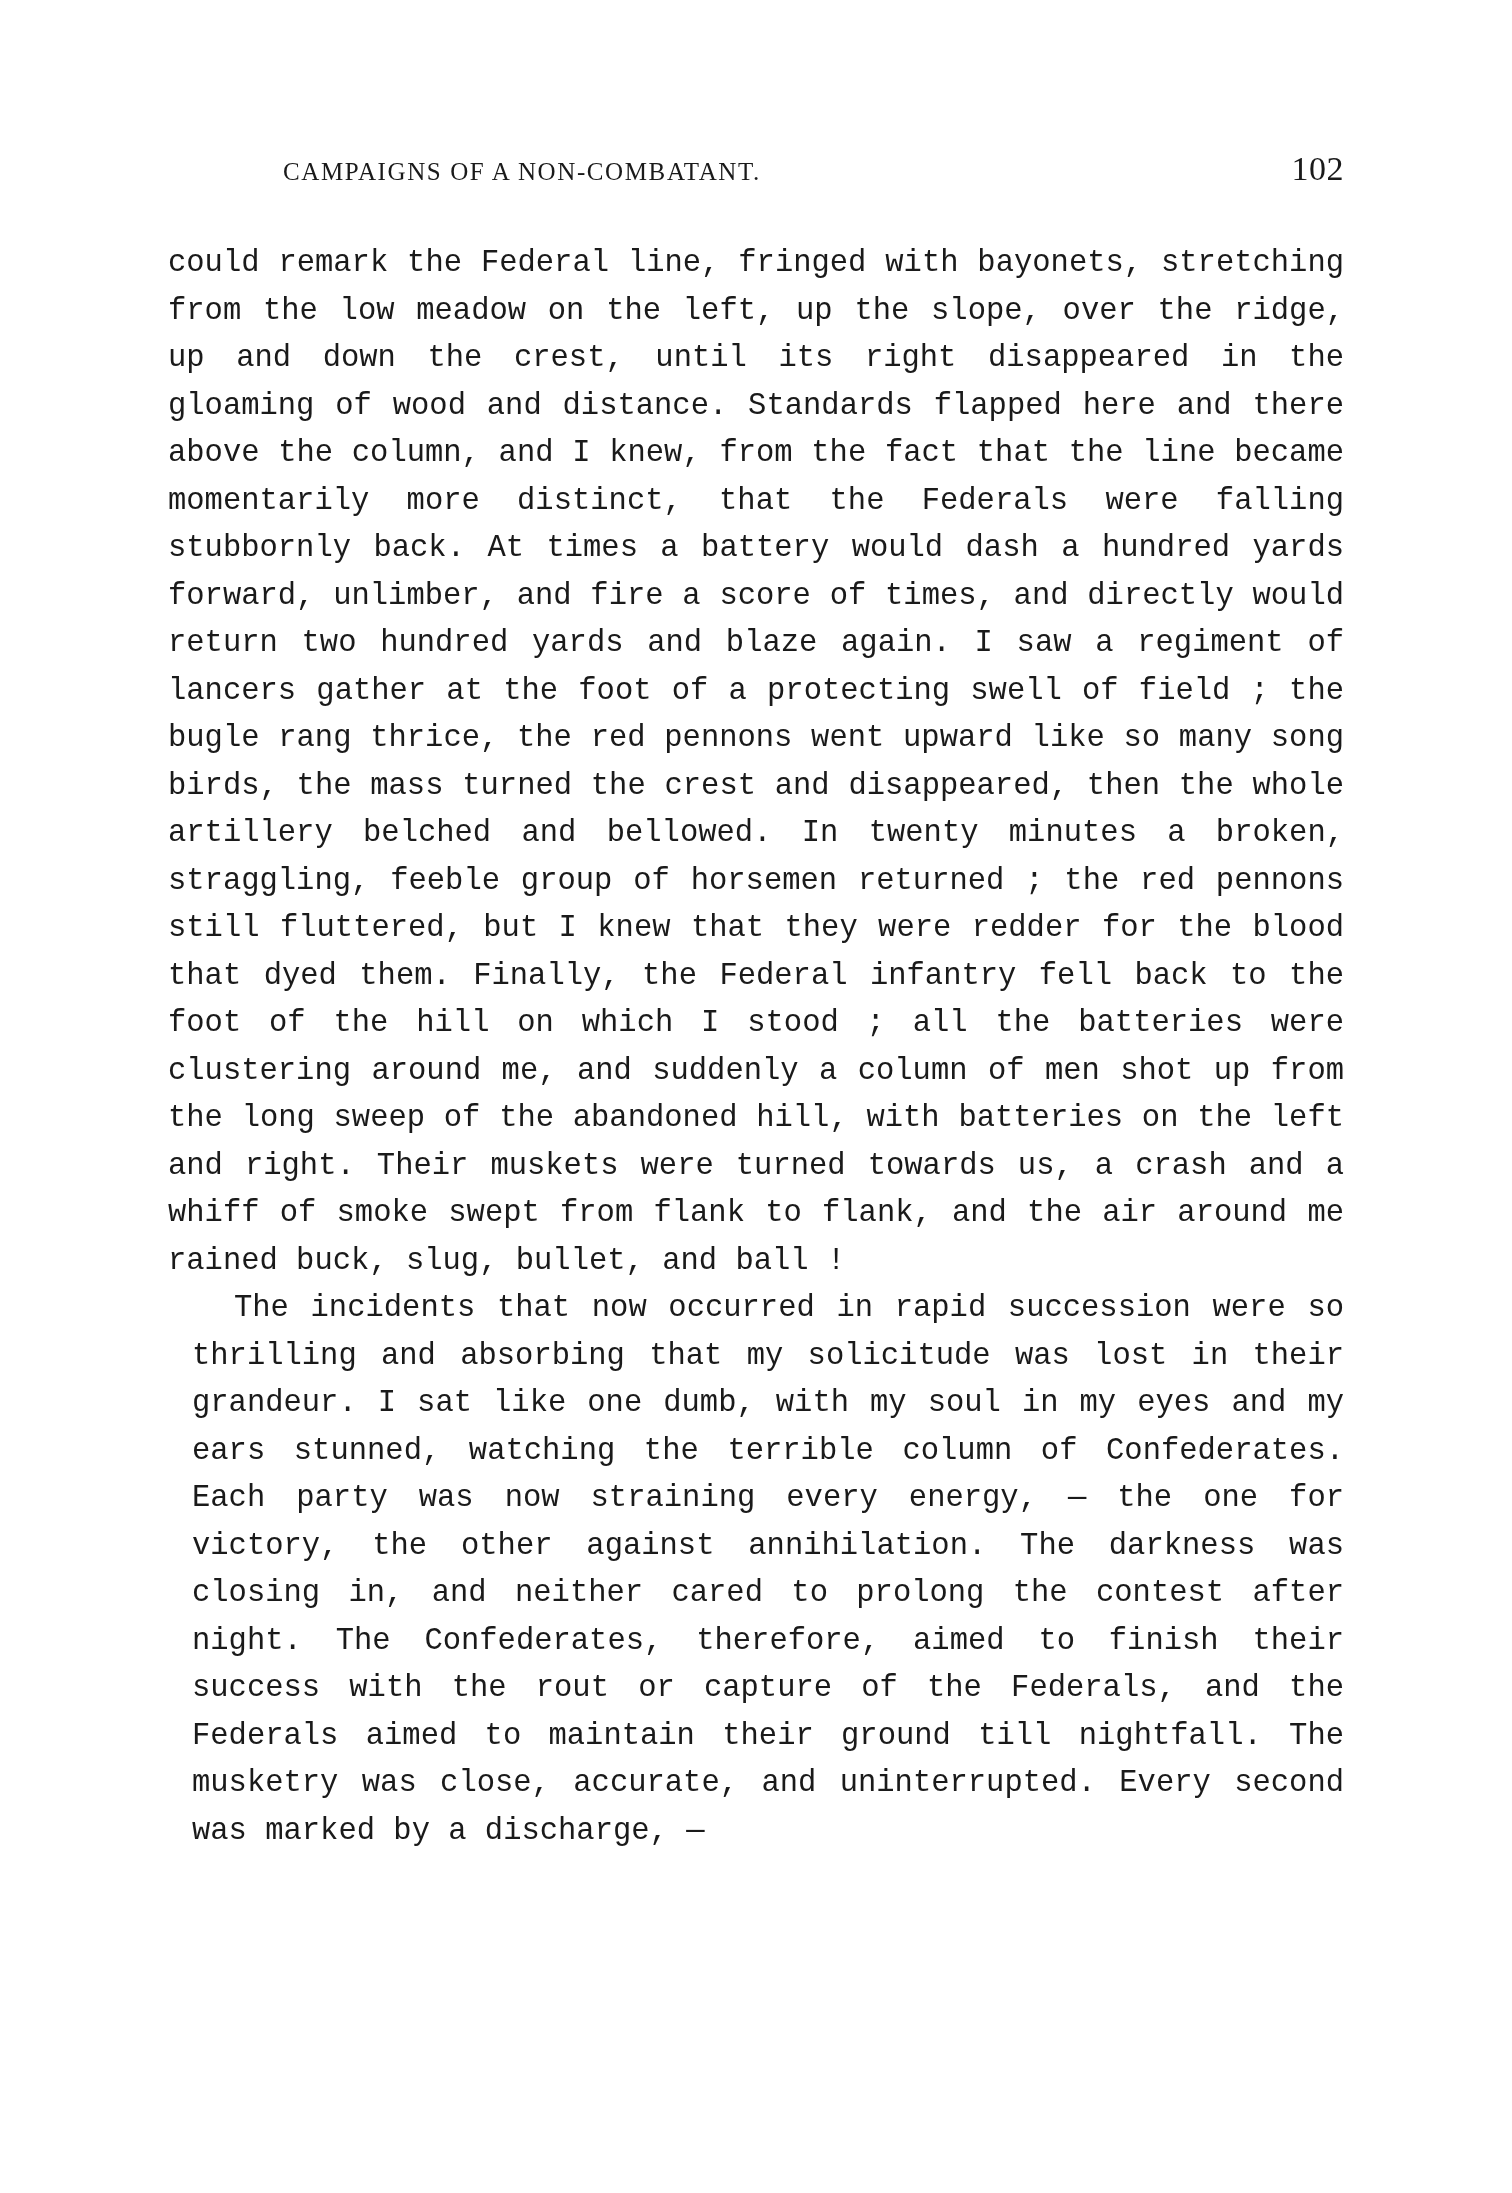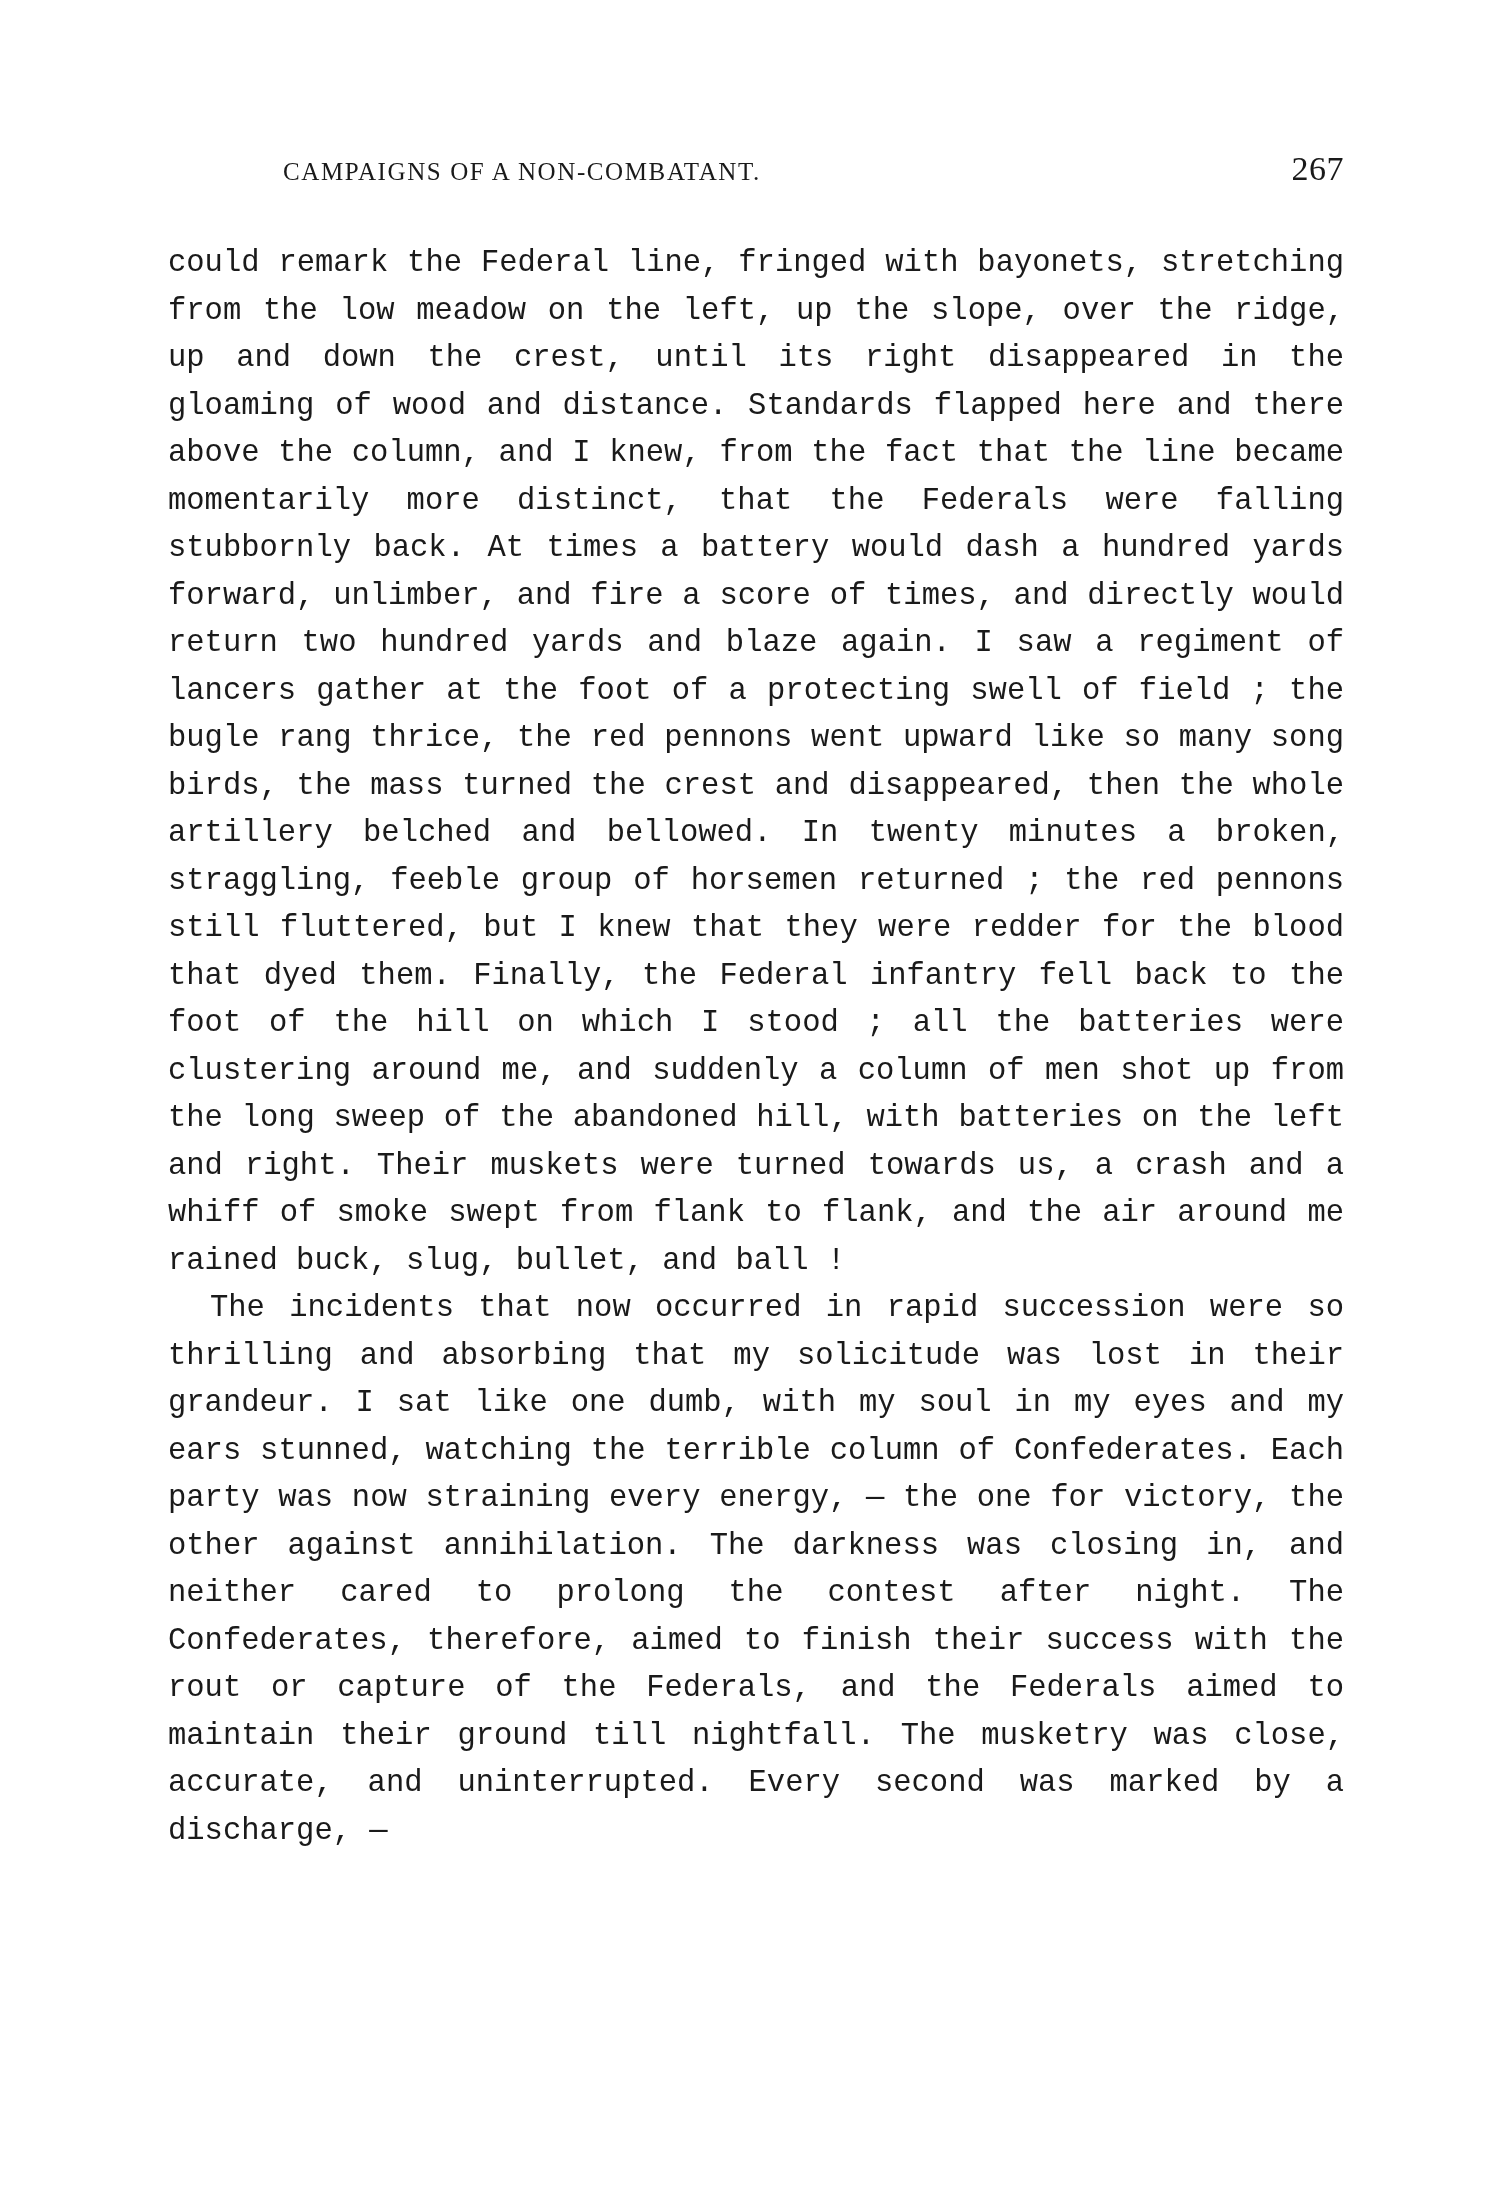--- a/index.html
+++ b/index.html
@@ -46,31 +46,32 @@
     margin: 0;
     font-size: 30.5px;
     line-height: 47.5px;
     text-align: justify;
     text-justify: inter-word;
     hyphens: none;
     font-family: Liberation Mono, monospace;
   }
   .body-text p.indent {
     text-indent: 42px;
+    margin-left: 24px;
   }
 </style>
 </head>
 <body>
 
 <div class="page">
   <div class="content">
 
     <div class="running-head">
       <span class="running-title">Campaigns of a Non-Combatant.</span>
-      <span class="page-number">267</span>
+      <span class="page-number">102</span>
     </div>
 
     <div class="body-text">
       <p>could remark the Federal line, fringed with bayonets, stretching from the low meadow on the left, up the slope, over the ridge, up and down the crest, until its right disappeared in the gloaming of wood and distance.  Standards flapped here and there above the column, and I knew, from the fact that the line became momentarily more distinct, that the Federals were falling stubbornly back.  At times a battery would dash a hundred yards forward, unlimber, and fire a score of times, and directly would return two hundred yards and blaze again.  I saw a regiment of lancers gather at the foot of a protecting swell of field ; the bugle rang thrice, the red pennons went upward like so many song birds, the mass turned the crest and disappeared, then the whole artillery belched and bellowed.  In twenty minutes a broken, straggling, feeble group of horsemen returned ; the red pennons still fluttered, but I knew that they were redder for the blood that dyed them.  Finally, the Federal infantry fell back to the foot of the hill on which I stood ; all the batteries were clustering around me, and suddenly a column of men shot up from the long sweep of the abandoned hill, with batteries on the left and right.  Their muskets were turned towards us, a crash and a whiff of smoke swept from flank to flank, and the air around me rained buck, slug, bullet, and ball !</p>
       <p class="indent">The incidents that now occurred in rapid succession were so thrilling and absorbing that my solicitude was lost in their grandeur.  I sat like one dumb, with my soul in my eyes and my ears stunned, watching the terrible column of Confederates.  Each party was now straining every energy, — the one for victory, the other against annihilation.  The darkness was closing in, and neither cared to prolong the contest after night.  The Confederates, therefore, aimed to finish their success with the rout or capture of the Federals, and the Federals aimed to maintain their ground till nightfall.  The musketry was close, accurate, and uninterrupted.  Every second was marked by a discharge, —</p>
     </div>
 
   </div>
 </div>
 

